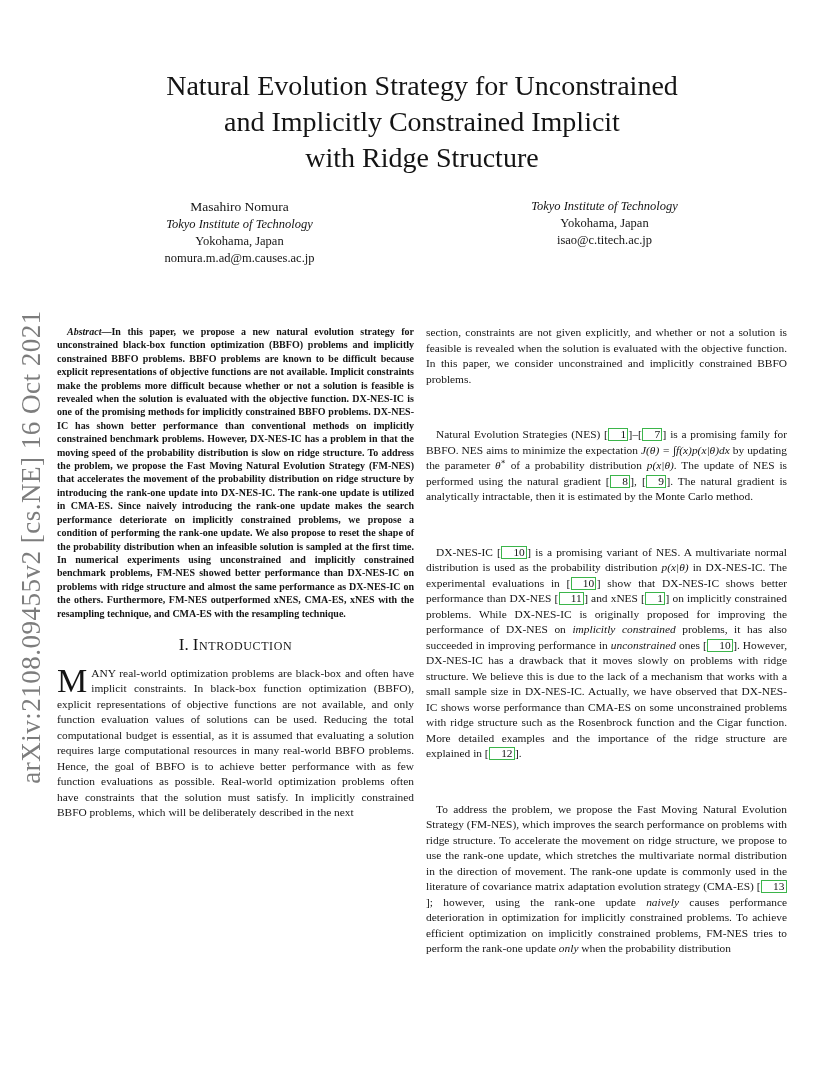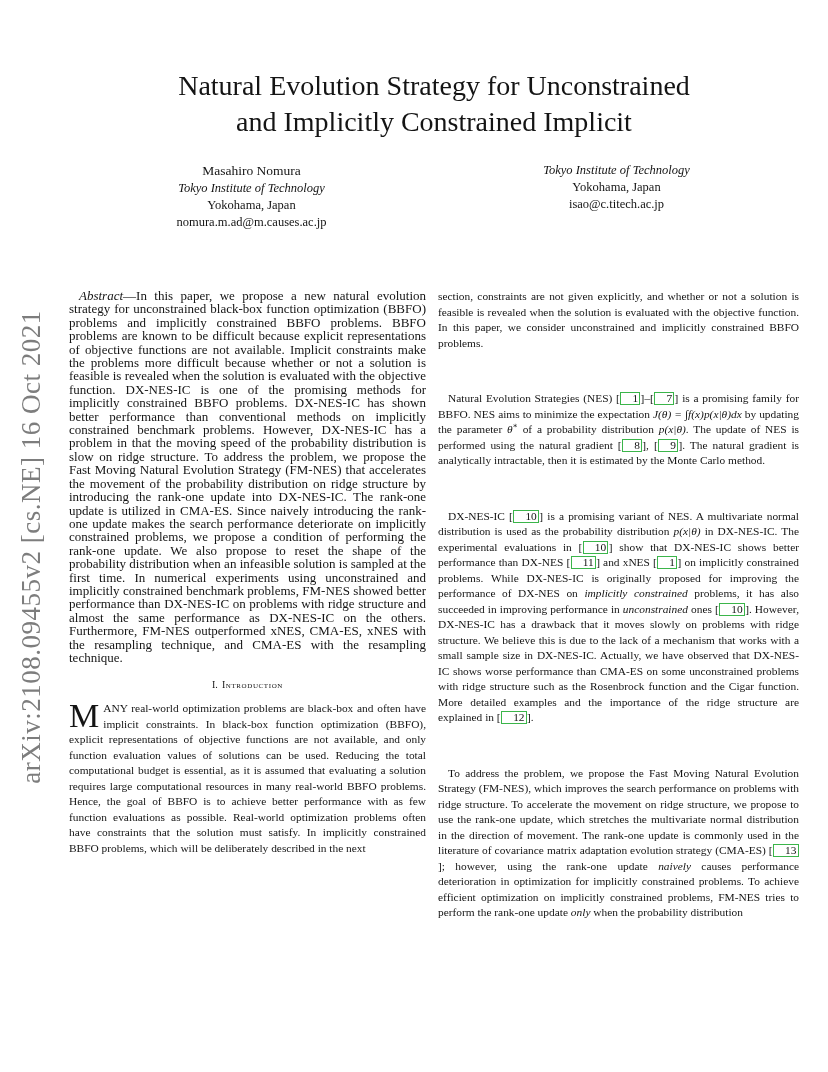--- a/index.html
+++ b/index.html
@@ -7,36 +7,36 @@
   .page {
     position:relative; width:828px; height:1072px; background:#ffffff;
     font-family:"Liberation Serif","DejaVu Serif",serif; color:#141414;
     overflow:hidden;
   }
   .arxiv-stamp {
     position:absolute; left:31px; top:547px;
     transform:translate(-50%,-50%) rotate(-90deg);
     white-space:nowrap; font-size:27px; color:#7d7d7d; letter-spacing:0.5px;
   }
-  .content { position:absolute; left:69px; top:0; width:730px; }
+  .content { position:absolute; left:57px; top:0; width:730px; }
   .title { margin-top:68px; text-align:center; font-size:28px; line-height:36px; font-weight:normal; }
   .authors { display:flex; margin-top:22px; }
   .author { flex:1; text-align:center; font-size:12.5px; line-height:17px; }
   .author-name { font-size:13.5px; margin-bottom:1px; }
   .author-affil { font-style:italic; }
   .columns { display:flex; margin-top:58px; }
   .col-left  { width:357px; margin-right:12px; }
   .col-right { width:361px; }
   .abstract {
-    font-weight:normal; font-size:13px; line-height:13.4px;
+    font-weight:bold; font-size:10px; line-height:13.4px;
     text-align:justify; text-indent:10px;
   }
   .lead-italic { font-style:italic; }
   .section-heading {
-    text-align:center; font-weight:normal; font-size:10px;
+    text-align:center; font-weight:normal; font-size:17px;
     margin-top:15px; margin-bottom:11px;
   }
   .sc { font-variant:small-caps; letter-spacing:0.6px; margin-left:4px; }
   .body-par { font-size:11.4px; line-height:15.5px; text-align:justify; }
   .indent { text-indent:10px;margin-top:40px; }
   .dropcap {
     float:left; font-size:34px; line-height:27px; padding:1px 4px 0 0;
   }
   .seg-i, .seg-m { font-style:italic; }
   .seg-sup { font-style:italic; vertical-align:super; font-size:68%; line-height:0; }
@@ -50,20 +50,21 @@
 
 <div class="page">
 
   <div class="arxiv-stamp">arXiv:2108.09455v2  [cs.NE]  16 Oct 2021</div>
 
   <div class="content">
 
     <h1 class="title">
       <div>Natural Evolution Strategy for Unconstrained</div>
       <div>and Implicitly Constrained Implicit</div>
+      <div>with Ridge Structure</div>
     </h1>
 
     <div class="authors">
       <div class="author">
         <div class="author-name">Masahiro Nomura</div>
         <div class="author-affil">Tokyo Institute of Technology</div>
         <div class="author-loc">Yokohama, Japan</div>
         <div class="author-email">nomura.m.ad@m.causes.ac.jp</div>
       </div>
       <div class="author">

